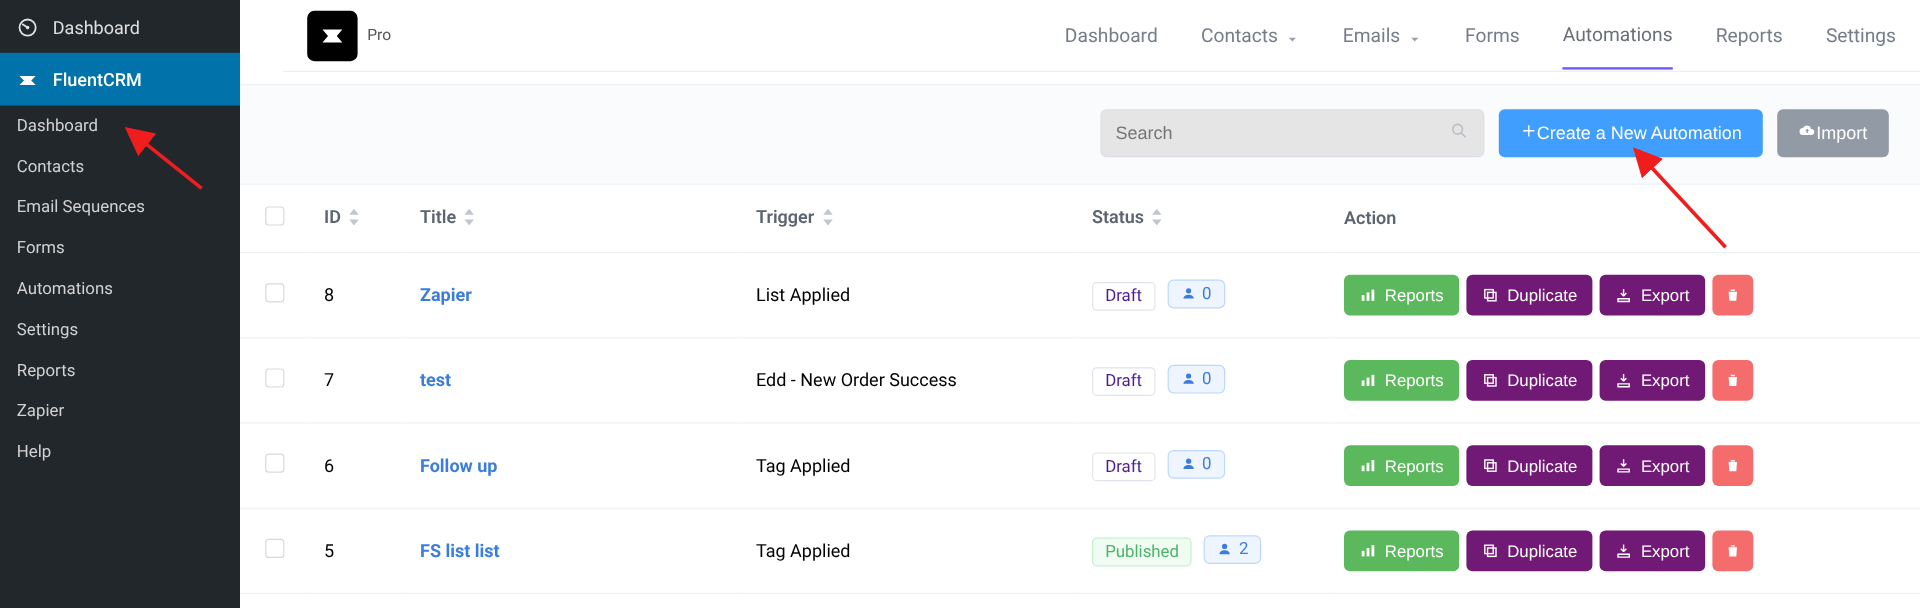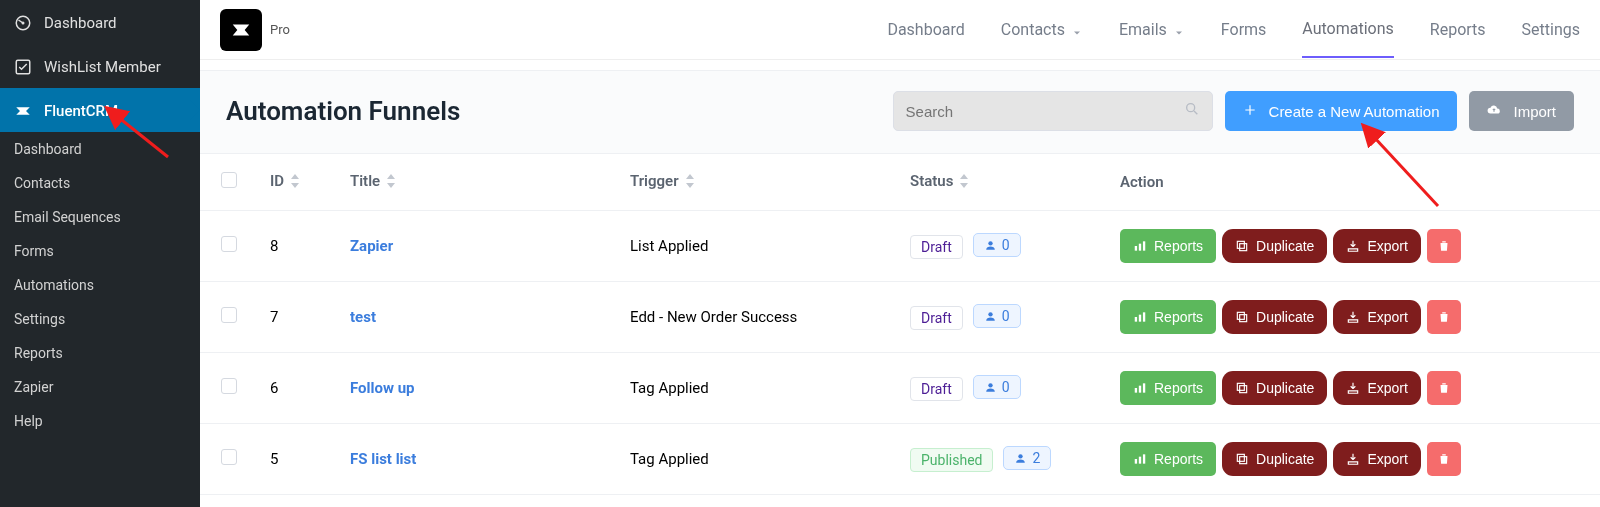--- a/index.html
+++ b/index.html
@@ -54,20 +54,21 @@
 
   
   .main { flex: 1; display: flex; flex-direction: column; }
   .topbar {
     height: 60px;
     display: flex;
     align-items: center;
     padding: 16px 20px;
     border-bottom: 1px solid #eee;
     background: #fff;
+    margin-left: 36px;
   }
   .brand-logo {
     width: 42px; height: 42px; background:#000; border-radius:6px;
     display:flex; align-items:center; justify-content:center;
   }
   .brand-logo svg { width: 22px; height: 22px; fill:#fff; }
   .brand-pro { margin-left: 8px; font-size: 13px; color: #555; }
   .top-nav { margin-left: auto; display: flex; gap: 36px; align-items:center; }
   .top-nav-item {
     color: #757d8a; font-size: 16px; cursor:pointer;
@@ -93,21 +94,21 @@
   .search-box {
     width: 320px; height: 40px; border:1px solid #dcdfe6; border-radius:5px;
     background:#e5e5e5; display:flex; align-items:center; padding: 0 12px;
   }
   .search-box input {
     border:none; outline:none; flex:1; font-size:15px; color:#555; background:transparent;
   }
   .search-box svg { width:16px; height:16px; fill:#b7bcc5; }
   .btn {
     height: 40px; border:none; border-radius:5px; padding:0 18px;
-    font-size:15px; font-weight:500; cursor:pointer; display:inline-flex; align-items:center; gap:12px;
+    font-size:15px; font-weight:500; cursor:pointer; display:inline-flex; align-items:center; gap:0;
     color:#fff;
   }
   .btn-primary { background:#409eff; }
   .btn-gray { background:#919aa5; }
   .btn svg { width:14px; height:14px; fill:#fff; }
 
   
   .tbl { width:100%; border-collapse: collapse; }
   .tbl th, .tbl td {
     text-align:left; padding: 18px 12px; font-size:15px;
@@ -130,21 +131,21 @@
     padding:3px 10px; border-radius:5px; font-size:14px; margin-left:10px;
   }
   .count-pill svg { width:13px; height:13px; fill:#3b7ddd; }
   .actions-cell { white-space:nowrap; }
   .btn-sm {
     height:34px; border:none; border-radius:5px; padding:0 13px;
     font-size:14px; cursor:pointer; display:inline-flex; align-items:center; gap:7px;
     color:#fff; margin-right:6px;
   }
   .btn-green { background:#5cb85c; }
-  .btn-mute { background:#7f1d1d;border-radius:11px; }
+  .btn-mute { background:#701a75; }
   .btn-danger { background:#f56c6c; padding:0 10px; }
   .btn-sm svg { width:14px; height:14px; fill:#fff; }
 
   .col-id { width:80px; }
   .col-title { width:280px; }
   .col-trigger { width:280px; }
   .col-status { width:210px; }
 
   
   .arrow { position:absolute; pointer-events:none; }
@@ -156,29 +157,20 @@
 <div class="sidebar">
   <div class="sidebar-item wp-top">
     <span class="side-icon">
       <svg viewBox="0 0 24 24">
           <circle cx="12" cy="12" r="9" fill="none" stroke="#e0e0e0" stroke-width="2"></circle>
           <path d="M12 12 L6 8" stroke="#e0e0e0" stroke-width="2"></path>
           <circle cx="12" cy="12" r="2"></circle>
         </svg>
     </span>
     <span>Dashboard</span>
-  </div>
-  <div class="sidebar-item wp-top">
-    <span class="side-icon">
-      <svg viewBox="0 0 24 24">
-          <rect x="3" y="3" width="18" height="18" rx="2" fill="none" stroke="#e0e0e0" stroke-width="2"></rect>
-          <path d="M7 12 l3 3 l7 -7" fill="none" stroke="#e0e0e0" stroke-width="2"></path>
-        </svg>
-    </span>
-    <span>WishList Member</span>
   </div>
   <div class="sidebar-item wp-top active-plugin">
     <span class="side-icon">
       <svg viewBox="0 0 24 24">
           <path d="M3 7 L21 7 L16 12 L21 17 L3 17 L8 12 Z" fill="#fff"></path>
         </svg>
     </span>
     <span>FluentCRM</span>
   </div>
   <div class="sidebar-sub">Dashboard</div>
@@ -237,21 +229,20 @@
           <span>Reports</span>
         </div>
       <div class="top-nav-item">
           <span>Settings</span>
         </div>
     </div>
   </div>
 
   <div class="content-wrap">
     <div class="header-row">
-      <div class="page-title">Automation Funnels</div>
       <div class="header-actions">
         <div class="search-box">
           <input type="text" placeholder="Search" style="">
           <span><svg viewBox="0 0 24 24">
                 <circle cx="10" cy="10" r="6" fill="none" stroke="#b7bcc5" stroke-width="2"></circle>
                 <line x1="15" y1="15" x2="20" y2="20" stroke="#b7bcc5" stroke-width="2"></line>
               </svg></span>
         </div>
         <button class="btn btn-primary">
           <span><svg viewBox="0 0 24 24">

